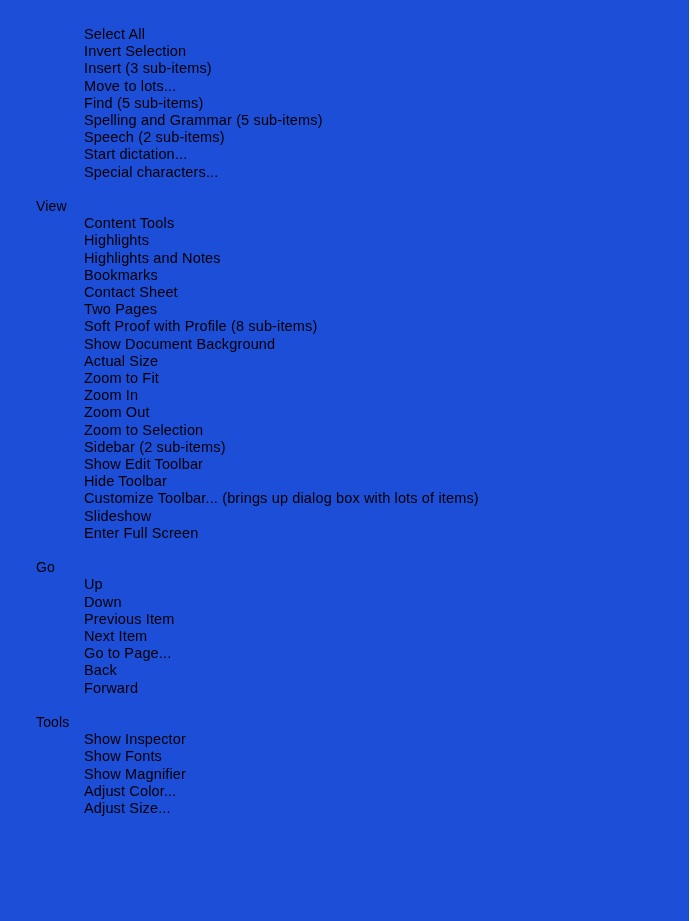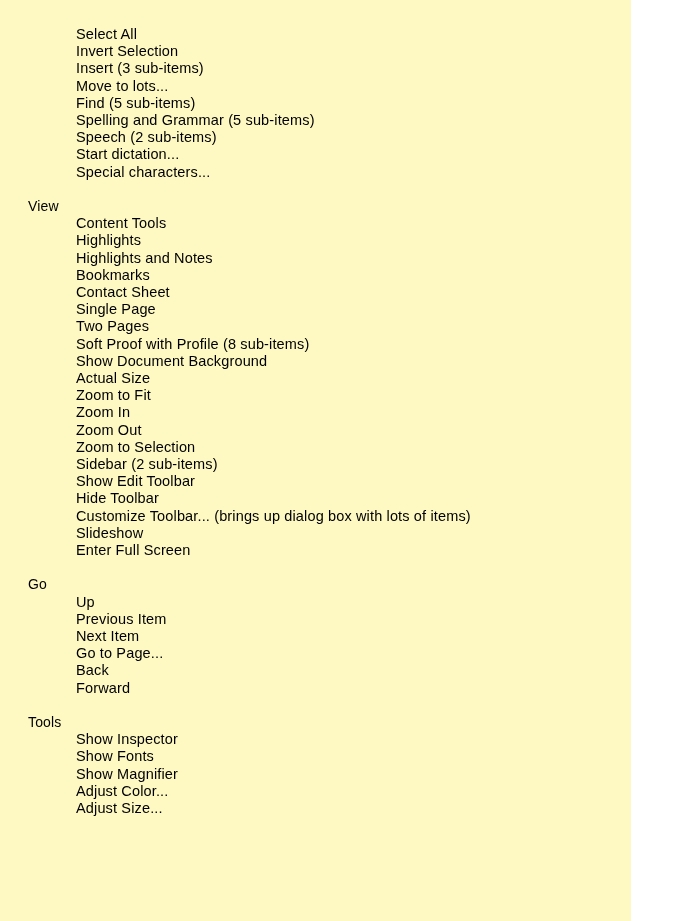--- a/index.html
+++ b/index.html
@@ -10,26 +10,27 @@
   }
   body {
     width: 697px;
     height: 921px;
     font-family: "Liberation Sans", "DejaVu Sans", sans-serif;
     color: #000000;
     -webkit-font-smoothing: antialiased;
   }
   .page {
     position: relative;
-    width: 631px;
+    width: 689px;
     height: 921px;
-    background: #fef9c3;
+    background: #1d4ed8;
     overflow: hidden;
     padding-top: 26px;
     box-sizing: border-box;
+    padding-left: 8px;
   }
   .menu-section {
     margin: 0;
   }
   .section-gap {
     height: 17.2px;
     line-height: 17.2px;
     font-size: 14.5px;
   }
   .section-header {
@@ -64,40 +65,40 @@
         <div class="menu-item">Special characters...</div>
       </div>
       <div class="section-gap">&nbsp;</div>
       <div class="menu-section">
         <div class="section-header">View</div>
         <div class="menu-item">Content Tools</div>
         <div class="menu-item">Highlights</div>
         <div class="menu-item">Highlights and Notes</div>
         <div class="menu-item">Bookmarks</div>
         <div class="menu-item">Contact Sheet</div>
-        <div class="menu-item">Single Page</div>
         <div class="menu-item">Two Pages</div>
         <div class="menu-item">Soft Proof with Profile (8 sub-items)</div>
         <div class="menu-item">Show Document Background</div>
         <div class="menu-item">Actual Size</div>
         <div class="menu-item">Zoom to Fit</div>
         <div class="menu-item">Zoom In</div>
         <div class="menu-item">Zoom Out</div>
         <div class="menu-item">Zoom to Selection</div>
         <div class="menu-item">Sidebar (2 sub-items)</div>
         <div class="menu-item">Show Edit Toolbar</div>
         <div class="menu-item">Hide Toolbar</div>
         <div class="menu-item">Customize Toolbar... (brings up dialog box with lots of items)</div>
         <div class="menu-item">Slideshow</div>
         <div class="menu-item">Enter Full Screen</div>
       </div>
       <div class="section-gap">&nbsp;</div>
       <div class="menu-section">
         <div class="section-header">Go</div>
         <div class="menu-item">Up</div>
+        <div class="menu-item">Down</div>
         <div class="menu-item">Previous Item</div>
         <div class="menu-item">Next Item</div>
         <div class="menu-item">Go to Page...</div>
         <div class="menu-item">Back</div>
         <div class="menu-item">Forward</div>
       </div>
       <div class="section-gap">&nbsp;</div>
       <div class="menu-section">
         <div class="section-header">Tools</div>
         <div class="menu-item">Show Inspector</div>

